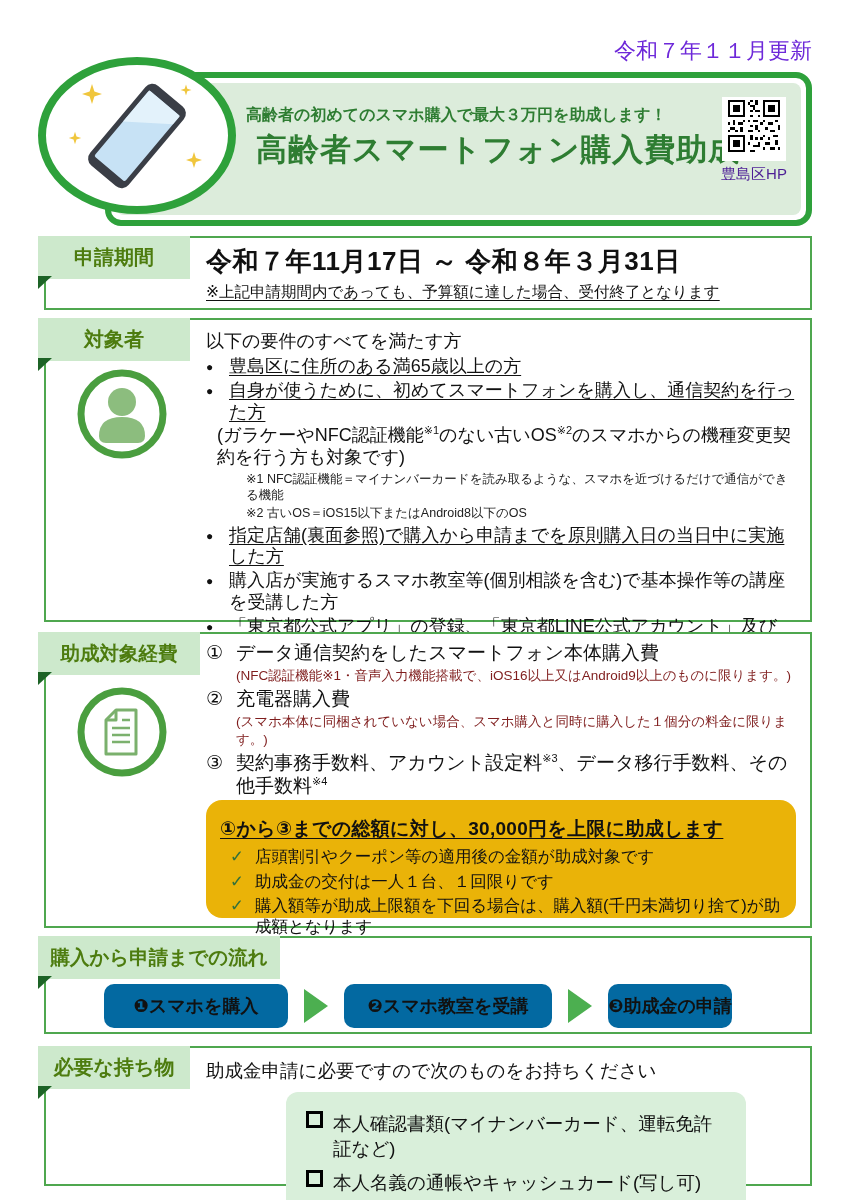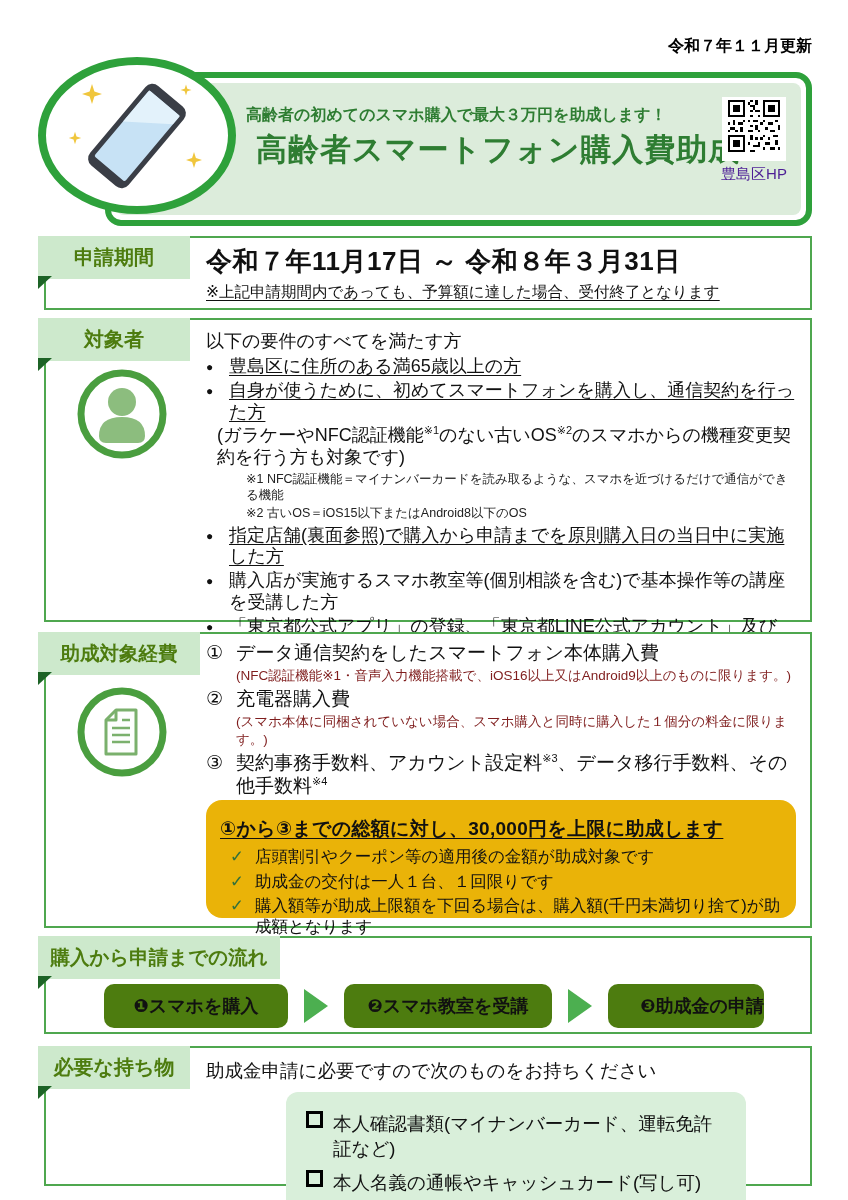--- a/index.html
+++ b/index.html
@@ -1,20 +1,20 @@
 <!DOCTYPE html>
 <html><head>
 <meta charset="utf-8">
 <style>
   html,body{margin:0;padding:0;background:#fff;}
   .page{position:relative;width:848px;height:1200px;background:#ffffff;overflow:hidden;
         font-family:"Liberation Sans","DejaVu Sans",sans-serif;color:#111;}
 
   
-  .updated{position:absolute;top:36px;right:36px;font-size:16px;color:#000000;font-weight:bold;}
+  .updated{position:absolute;top:36px;right:36px;font-size:22px;color:#6d28d9;}
 
   
   .band{position:absolute;left:105px;right:36px;top:72px;height:142px;
         border:6px solid #2ea13b;border-radius:16px;background:#fff;}
   .band-inner{position:absolute;left:5px;right:5px;top:5px;bottom:5px;background:#dcecdb;border-radius:8px;}
   .subtitle{position:absolute;left:130px;top:22px;font-size:16px;font-weight:bold;color:#2e7d32;}
   .main-title{position:absolute;left:140px;top:46px;font-size:31px;font-weight:bold;color:#2e7d32;letter-spacing:1px;}
   .qr-wrap{position:absolute;right:10px;top:14px;width:74px;text-align:center;}
   .qr-box{width:58px;height:58px;background:#fff;margin:0 auto;padding:3px;}
   .qr-caption{font-size:15px;color:#4c1d95;margin-top:4px;}
@@ -67,23 +67,23 @@
   .h-title{font-size:19px;font-weight:bold;letter-spacing:.3px;}
   .h-check{display:flex;font-size:16.5px;line-height:1.25;margin:4px 0 0 10px;}
   .h-mark{width:25px;flex:none;color:#33703a;font-weight:bold;}
   .h-text{flex:1;}
 
   
   #sec-flow{top:936px;height:98px;}
   #sec-flow .chip{width:242px;font-size:19.5px;}
   #sec-flow .fold{top:38px;}
   .steps{position:absolute;left:58px;top:46px;display:flex;align-items:center;gap:16px;}
-  .step{background:#4d7c0f;border-radius:10px;padding:10px 0;text-align:center;
+  .step{background:#0369a1;border-radius:10px;padding:10px 0;text-align:center;
         font-size:18px;font-weight:bold;}
-  .step.s1{width:184px;}.step.s2{width:208px;}.step.s3{width:156px;text-align:right;}
+  .step.s1{width:184px;}.step.s2{width:208px;}.step.s3{width:124px;}
   .arrow{width:0;height:0;border-left:24px solid #4caf50;
          border-top:17px solid transparent;border-bottom:17px solid transparent;}
 
   
   #sec-bring{top:1046px;height:140px;}
   #sec-bring .chip{width:152px;}
   #sec-bring .fold{top:38px;}
   .bring-intro{position:absolute;left:160px;top:10px;font-size:18.5px;}
   .bring-box{position:absolute;left:240px;width:460px;top:44px;background:#d9efda;
              border-radius:12px;padding:10px 20px;box-sizing:border-box;}

